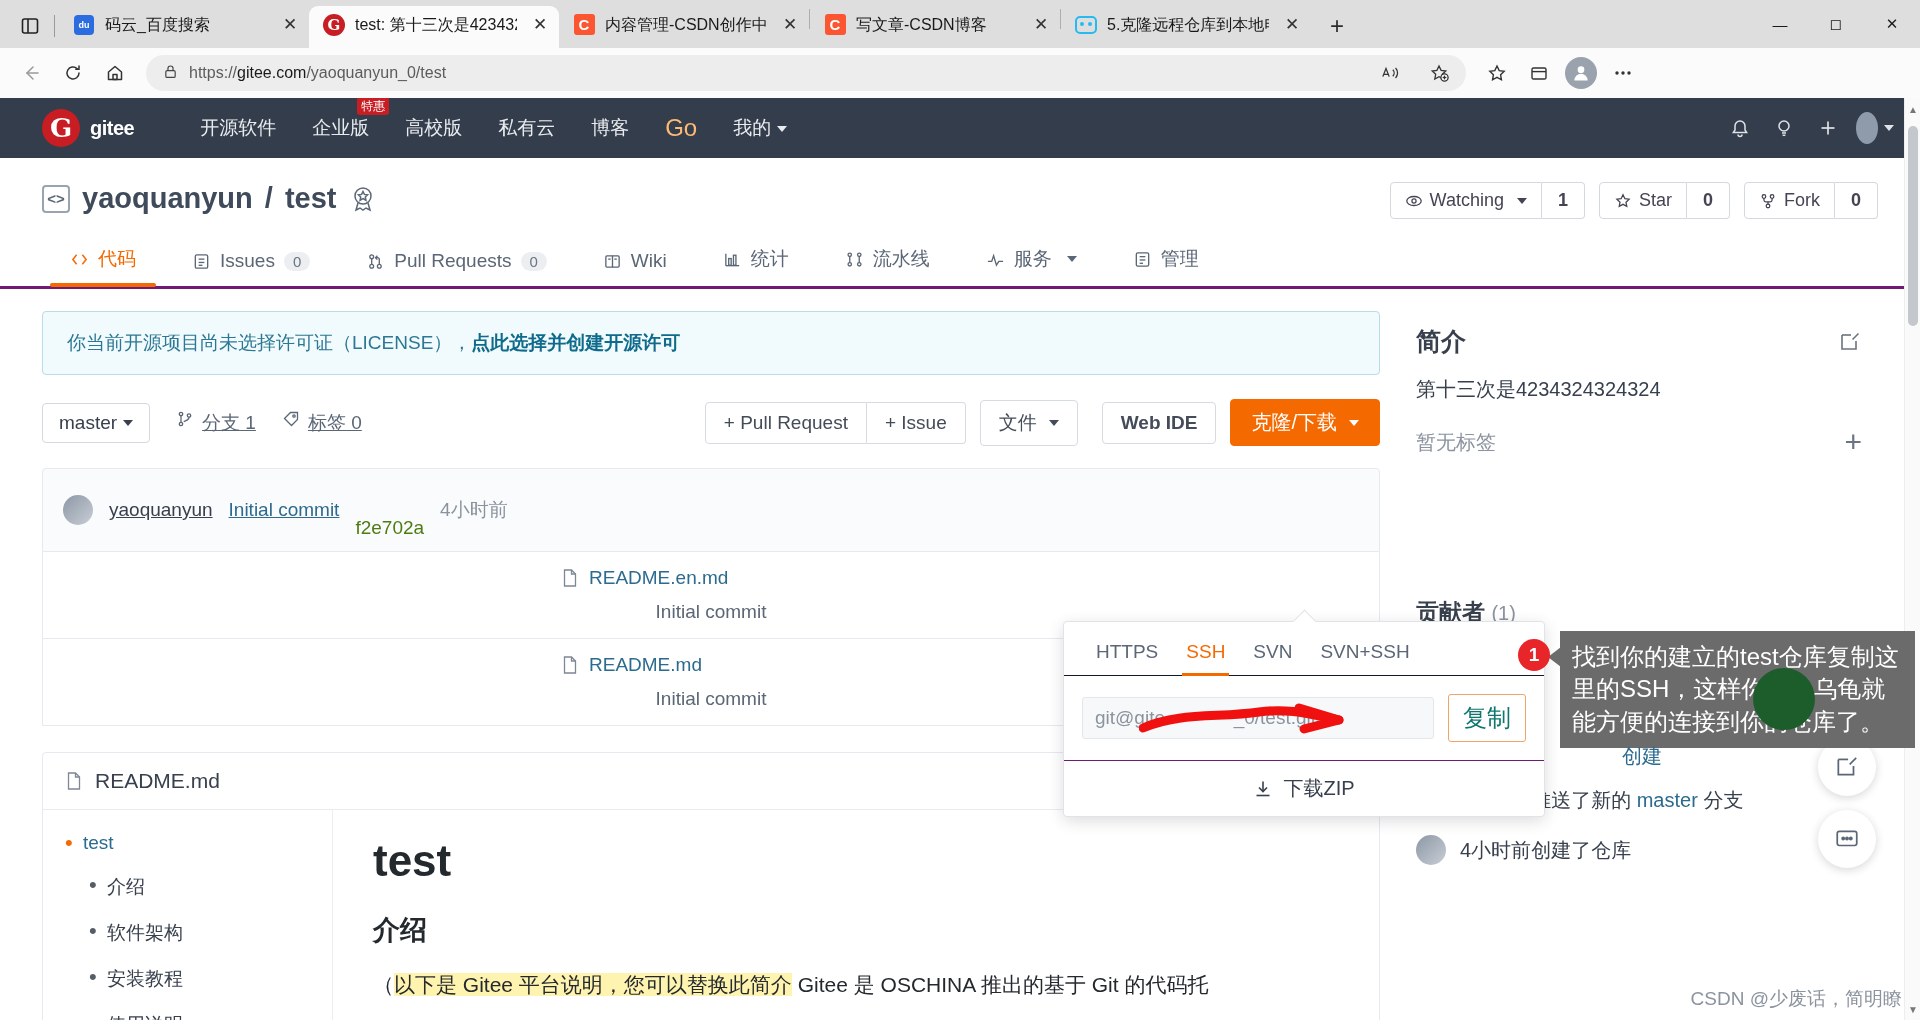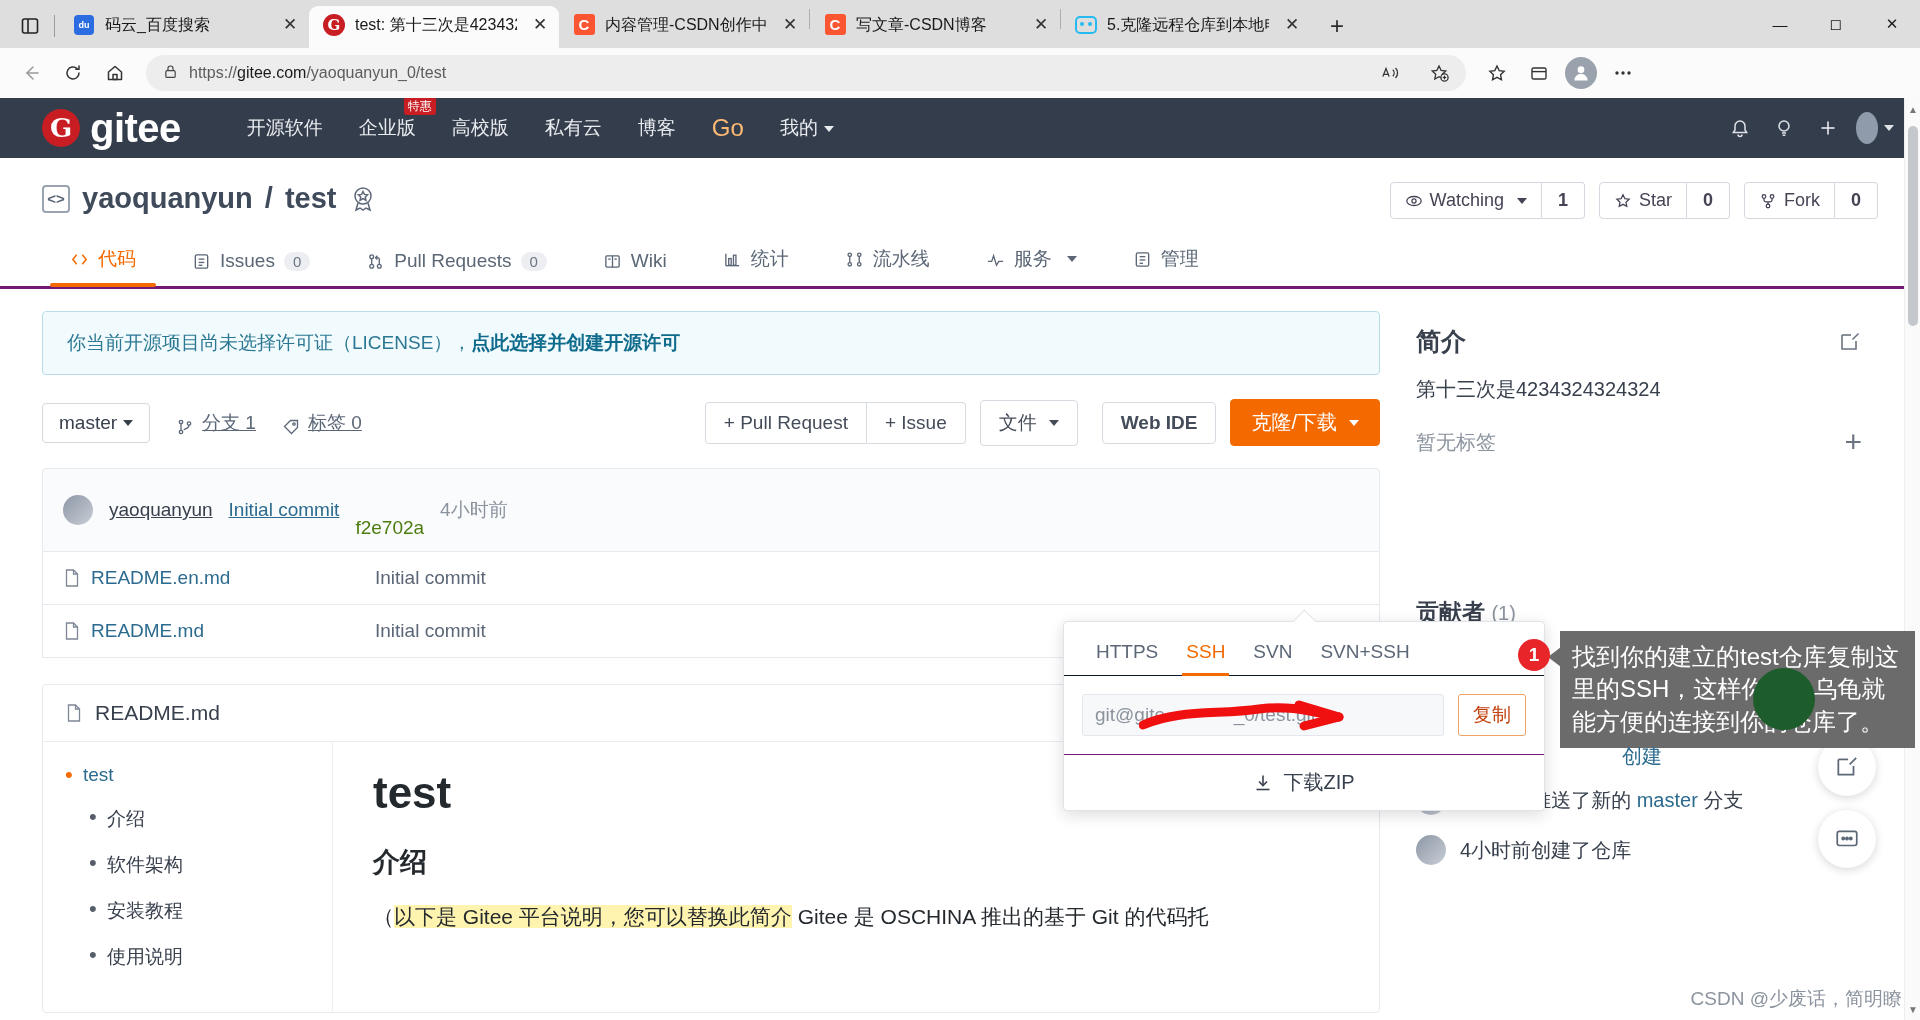--- a/index.html
+++ b/index.html
@@ -77,21 +77,21 @@
 
   
   .page { position: relative; height: 922px; overflow: hidden; background: #fff; }
 
   .gnav {
     height: 60px; background: #343d4c; display: flex; align-items: center;
     padding: 0 26px 0 42px; gap: 0; position: relative;
   }
   .logo { display: flex; align-items: center; gap: 10px; margin-right: 48px;}
   .logo .mark { width: 38px;height:38px;border-radius:50%;background:#c71d23;color:#fff;display:flex;align-items:center;justify-content:center;font-size:26px;font-weight:bold;font-family:"DejaVu Serif",serif;}
-  .logo .word { color:#fff; font-size:40px; font-weight:bold; letter-spacing:-0.5px;}
+  .logo .word { color:#fff; font-size:20px; font-weight:bold; letter-spacing:-0.5px;}
   .gnav a.nav-item { color:#e9ecef; font-size:19px; text-decoration:none; padding:0 18px; position:relative; white-space:nowrap;}
   .gnav a.nav-item.go { color:#fdba74; font-weight:normal; font-size:24px;}
   .badge-teh {
     position:absolute; top:-18px; right:-2px; background:#c71d23; color:#fff;
     font-size:12px; line-height:1; padding:3px 4px; border-radius:3px; white-space:nowrap;
   }
   .gnav .spacer { flex: 1 1 auto; }
   .gsearch {
     width: 300px; height: 38px; border:1px solid #5b6272; border-radius:4px;
     background:transparent; color:#9aa1af; font-size:17px; padding:0 14px;
@@ -135,21 +135,21 @@
     margin-top: 22px; border:1px solid #b8dde6; background:#f1fafc;
     border-radius:4px; padding:18px 24px; font-size:19px; color:#2c7894;
   }
   .license-note b { color:#0f6b8c;}
 
   .toolrow { margin-top: 24px; display:flex; align-items:center; gap:0; position:relative;}
   .branchbtn {
     border:1px solid #d4d9e0; background:#fff; border-radius:4px; font-size:19px;
     color:#38404d; padding:8px 16px; display:flex; align-items:center;
   }
-  .meta-link { display:flex; align-items:flex-end; gap:8px; font-size:19px; color:#5b6676; margin-left:26px;}
+  .meta-link { display:flex; align-items:flex-start; gap:8px; font-size:19px; color:#5b6676; margin-left:26px;}
   .meta-link svg { width:18px;height:18px;}
   .toolrow .spacer { flex:1 1 auto;}
   .obtn {
     border:1px solid #d6dbe1; background:#fff; font-size:19px; color:#444c59;
     padding:9px 18px; display:flex; align-items:center; gap:6px; white-space:nowrap;
   }
   .obtn.l { border-radius:4px 0 0 4px;}
   .obtn.r { border-radius:0 4px 4px 0; border-left:none;}
   .obtn.solo { border-radius:4px; margin-left:14px;}
   .obtn.bold { font-weight:bold;margin-left:24px;}
@@ -161,21 +161,21 @@
     font-size:19px;
   }
   .mini-av { width:30px;height:30px;border-radius:50%;background:linear-gradient(135deg,#8c97a5,#c9ced6); flex:0 0 auto; overflow:hidden;}
   .commitrow .who { color:#38404d;}
   .commitrow .msg { color:#2c6b8f;}
   .commitrow .sha { color:#4d7c0f;margin-top:36px;}
   .commitrow .when { color:#8b939e;}
 
   .filerow {
     border:1px solid #e6e9ed; border-top:none; padding:15px 20px;
-    display:flex; align-items:center; gap:12px; font-size:19px; background:#fff;
+    display:flex; align-items:center; gap:12px; font-size:19px; background:#fff;flex-direction:column;
   }
   .filerow .fname { color:#2c6b8f; width: 300px; display:flex; align-items:center; gap:10px;}
   .filerow .fmsg { color:#5b6676;}
   .fileicon { width:18px;height:20px;color:#7d8795;}
 
   .readme-card { margin-top: 26px; border:1px solid #e6e9ed; border-radius:4px; background:#fff;}
   .readme-head { padding:16px 22px; border-bottom:1px solid #e9ecef; display:flex; align-items:center; gap:12px; font-size:21px; color:#38404d;}
   .readme-body { display:flex; min-height: 240px;}
   .toc { width: 290px; flex:0 0 auto; padding:22px 18px; border-right:1px solid #eceef1;}
   .toc ul { list-style:none;}
@@ -221,21 +221,21 @@
   .ct { font-size:19px; color:#5b6676; padding:9px 14px 12px 14px; position:relative;}
   .ct.active { color:#f56a00;}
   .ct.active::after{content:"";position:absolute;left:10px;right:10px;bottom:-1px;height:3px;background:#f56a00;}
   .clone-body { padding:18px; display:flex; gap:14px; align-items:center;}
   .clone-input {
     flex:1 1 auto; height:42px; border:1px solid #e3e6ea; background:#f7f8f9;
     border-radius:3px; display:flex; align-items:center; padding:0 12px;
     font-size:19px; color:#8b939e; position:relative; overflow:hidden; white-space:nowrap;
   }
   .scribble { position:absolute; left:56px; top:4px; width:290px; height:34px; pointer-events:none;}
-  .copy-btn { border:1px solid #f0a468; color:#c2410c; background:#fff; border-radius:3px; font-size:19px; padding:7px 14px;}
+  .copy-btn { border:1px solid #f0a468; color:#0f766e; background:#fff; border-radius:3px; font-size:24px; padding:7px 14px;}
   .clone-foot { border-top:1px solid #701a75; padding:14px; display:flex; align-items:center; justify-content:center; gap:10px; font-size:20px; color:#38404d;}
   .clone-foot svg{width:20px;height:20px;}
 
   
   .anno-num {
     position:absolute; left:1518px; top:541px; width:32px;height:32px;border-radius:50%;
     background:#e8262a; color:#fff; font-size:19px; display:flex;align-items:center;justify-content:center;
     z-index:60; font-weight:bold;
   }
   .anno-box {

